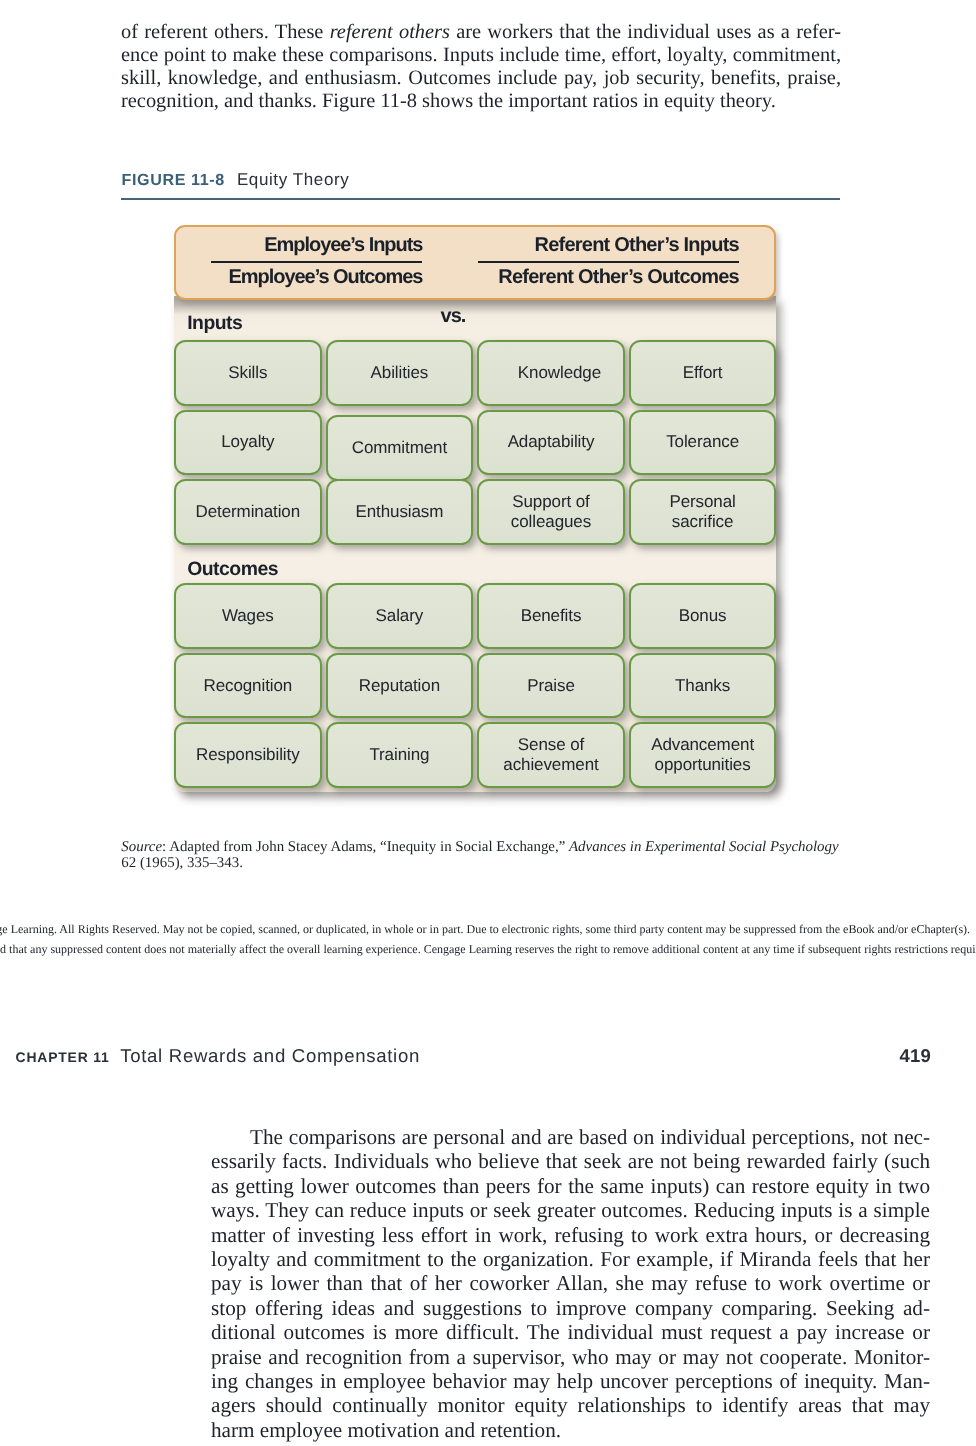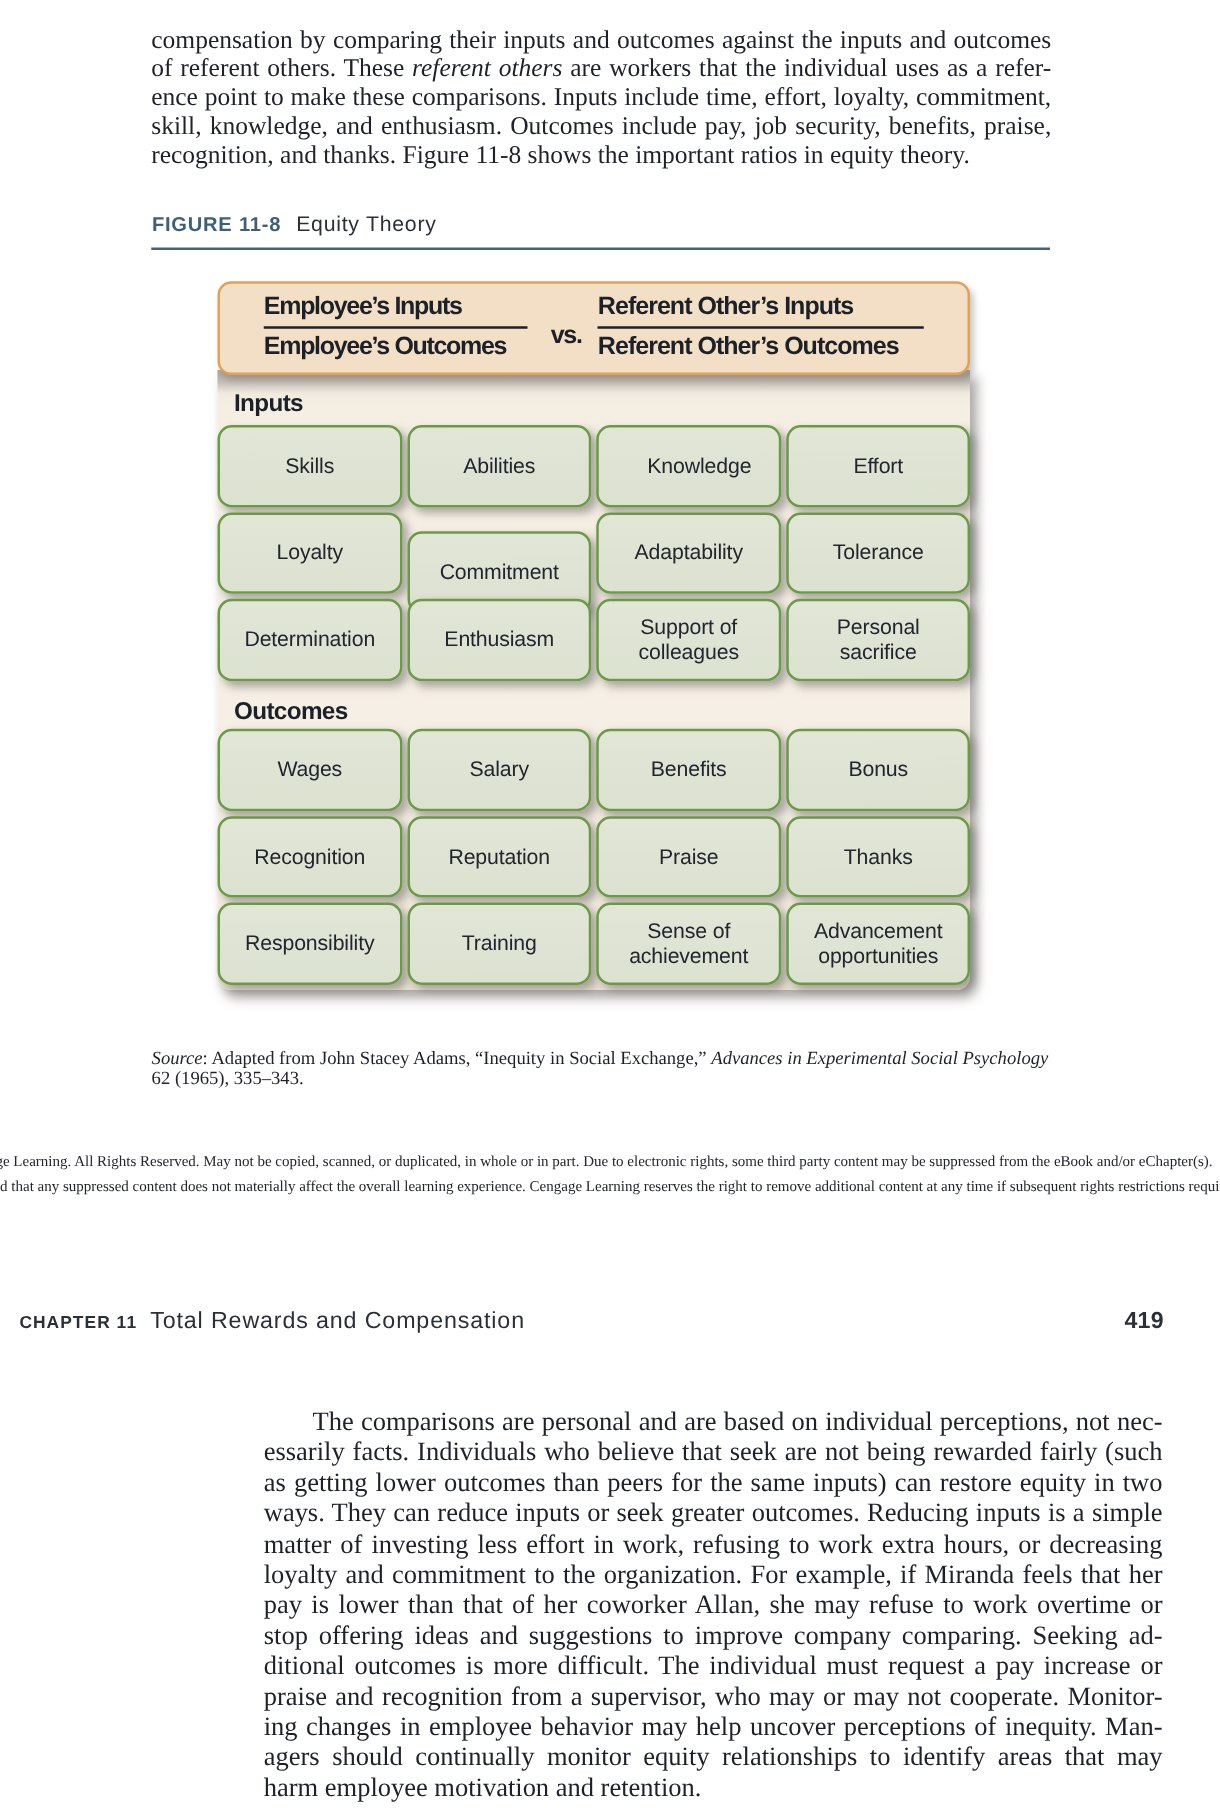--- a/index.html
+++ b/index.html
@@ -20,26 +20,26 @@
   .figLabel{font-weight:bold;font-size:16.1px;color:#3d6079;letter-spacing:0.62px;}
   .figTitle{color:#2b2f38;margin-left:12px;letter-spacing:0.6px;}
   .figRule{position:absolute;left:121px;top:198px;width:719px;height:2px;background:#44637a;}
 
   
   .figure{position:absolute;left:174px;top:225px;width:602px;}
 
   .ratioBox{position:absolute;left:0;top:0;z-index:3;box-sizing:border-box;width:602px;height:75px;
     border:2.2px solid #dfa259;border-radius:11px;background:#f2dfc5;
     box-shadow:3px 4px 5px rgba(120,110,100,0.38);}
-  .frac{position:absolute;text-align:left;font-family:"Liberation Sans",sans-serif;
+  .frac{position:absolute;text-align:right;font-family:"Liberation Sans",sans-serif;
     font-weight:bold;font-size:20px;letter-spacing:-1.05px;color:#1b2029;}
   .num,.den{line-height:20px;white-space:nowrap;}
   .fbar{height:2.6px;background:#1b2029;}
   .vs{position:absolute;font-family:"Liberation Sans",sans-serif;font-weight:bold;
-    font-size:20px;letter-spacing:-1.05px;color:#1b2029;line-height:20px;white-space:nowrap;}
+    font-size:20px;letter-spacing:-1.05px;color:#1b2029;line-height:20px;white-space:nowrap;margin-top:48px;}
 
   .panel{position:absolute;left:0;top:71px;width:602px;height:496px;
     background:linear-gradient(180deg,#ece4d8 0%,#f5eee3 6%,#f6efe5 55%,#f3ebde 88%,#ece2d3 100%);
     border-radius:0 0 11px 11px;box-shadow:5px 6px 9px rgba(92,88,82,0.52);}
   .panel::before{content:"";position:absolute;left:0;top:0;width:602px;height:19px;
     background:linear-gradient(180deg,rgba(120,118,118,0.55) 0%,rgba(124,122,120,0.52) 25%,rgba(132,130,126,0.44) 48%,rgba(152,148,142,0.28) 72%,rgba(182,176,168,0.10) 92%,rgba(200,196,188,0) 100%);}
   .sectionHead{position:absolute;font-family:"Liberation Sans",sans-serif;font-weight:bold;
     font-size:19.4px;letter-spacing:-0.5px;color:#1b2029;left:13.2px;line-height:20px;text-align:right;}
   .cell{position:absolute;box-sizing:border-box;width:147.6px;height:65.5px;padding:0 10px;
     border:2.6px solid #6b9a47;border-radius:11.5px;
@@ -73,21 +73,20 @@
   .botPara .tline{text-align:justify;text-align-last:justify;white-space:pre-wrap;}
   .botPara .tline.first{text-indent:39px;}
   .botPara .tline.last{text-align-last:left;}
 </style>
 </head>
 <body>
 
 <div class="page">
 
   <div class="topPara" id="topPara">
-      <div class="tline first">compensation by comparing their inputs and outcomes against the inputs and outcomes</div>
       <div class="tline">of referent others. These <i>referent others</i> are workers that the individual uses as a refer-</div>
       <div class="tline">ence point to make these comparisons. Inputs include time, effort, loyalty, commitment,</div>
       <div class="tline">skill, knowledge, and enthusiasm. Outcomes include pay, job security, benefits, praise,</div>
       <div class="tline last">recognition, and thanks. Figure 11-8 shows the important ratios in equity theory.</div>
     </div>
 
   <div class="figCaption">
     <span class="figLabel">FIGURE 11-8</span><span class="figTitle">Equity Theory</span>
   </div>
   <div class="figRule"></div>
@@ -108,21 +107,21 @@
     </div>
 
     <div class="panel">
       <div class="sectionHead" style="top:17px">Inputs</div>
       <div id="inputsGrid">
           <div class="cell" style="left: 0px; top: 44px;">Skills</div>
           <div class="cell" style="left: 151.6px; top: 44px;">Abilities</div>
           <div class="cell" style="left: 303.2px; top: 44px; padding-left: 27px;">Knowledge</div>
           <div class="cell" style="left: 454.8px; top: 44px;">Effort</div>
           <div class="cell" style="left: 0px; top: 113.5px;">Loyalty</div>
-          <div class="cell" style="left: 151.6px; top: 129px; text-align: right;">Commitment</div>
+          <div class="cell" style="left: 151.6px; top: 119px; text-align: right;">Commitment</div>
           <div class="cell" style="left: 303.2px; top: 113.5px;">Adaptability</div>
           <div class="cell" style="left: 454.8px; top: 113.5px;">Tolerance</div>
           <div class="cell" style="left: 0px; top: 183px;">Determination</div>
           <div class="cell" style="left: 151.6px; top: 183px;">Enthusiasm</div>
           <div class="cell" style="left: 303.2px; top: 183px;">Support of colleagues</div>
           <div class="cell" style="left: 454.8px; top: 183px;">Personal sacrifice</div>
         </div>
       <div class="sectionHead" style="top:263px">Outcomes</div>
       <div id="outcomesGrid">
           <div class="cell" style="left: 0px; top: 287.2px;">Wages</div>

